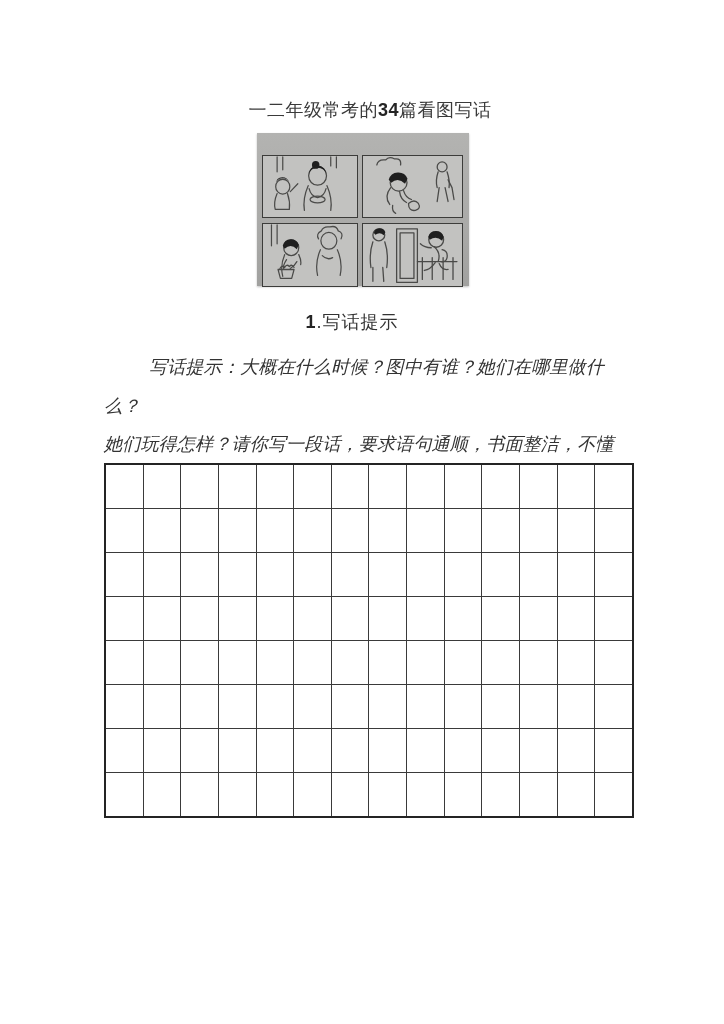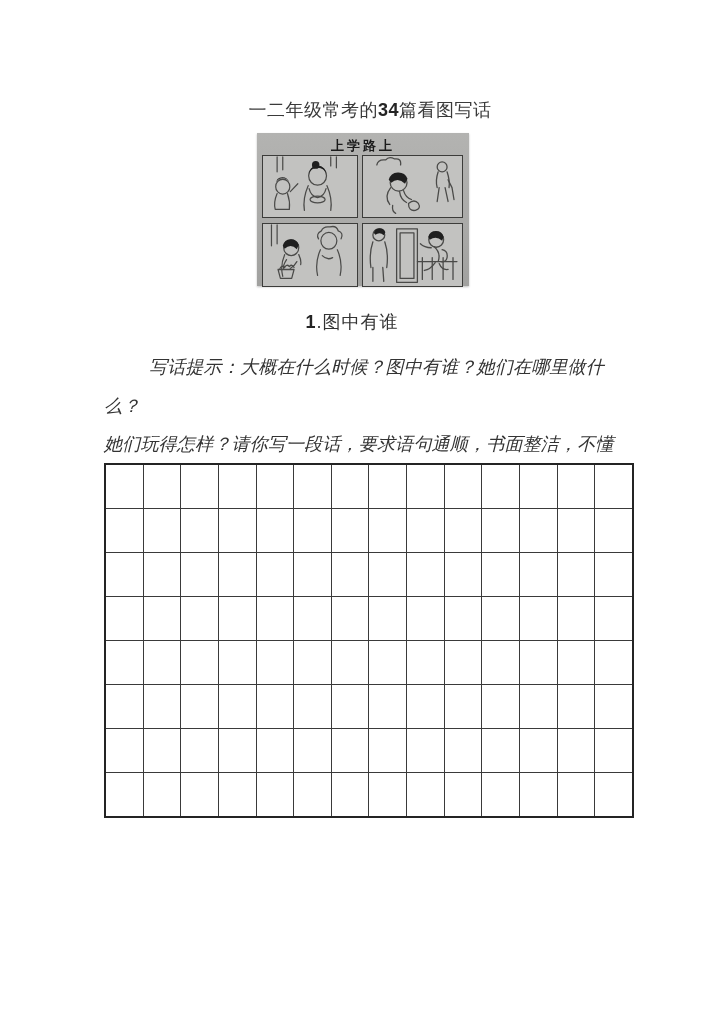--- a/index.html
+++ b/index.html
@@ -52,21 +52,20 @@
   .grid-cell{background:#ffffff;}
 </style>
 </head>
 <body>
 
 <div class="page">
 
   <h1 class="doc-title"><span>一二年级常考的</span><span class="num">34</span><span>篇看图写话</span></h1>
 
   <figure class="photo">
-    <div class="photo-caption">上学路上</div>
     <div class="panels">
 
       <div class="panel">
         <svg viewBox="0 0 100 62" preserveAspectRatio="none">
           <g class="sketch">
             <path d="M15,1 v15 M21,1 v13"></path>
             <path d="M72,1 v9 M78,1 v11"></path>
             <path d="M29,36 q5,-5 8,-8"></path>
             <circle cx="21" cy="31" r="7.5"></circle>
             <path d="M15,38 q-4,9 -2,16 h15 q1,-8 -2,-16"></path>
@@ -133,21 +132,21 @@
             <path d="M73,39 q-5,7 -11,8 M77,40 q3,7 9,6"></path>
           </g>
           <path class="hair" d="M11,9 a6,6 0 0 1 11.6,-.6 l-1.6,3 q-4,-4 -8.5,-.5 z"></path>
           <path class="hair" d="M66,13 a8,8 0 0 1 15.5,0 l-1.5,4 q-6,-5.5 -12.5,-1 z"></path>
         </svg>
       </div>
 
     </div>
   </figure>
 
-  <h2 class="section-title"><span class="num">1</span><span>.图中有谁</span></h2>
+  <h2 class="section-title"><span class="num">1</span><span>.写话提示</span></h2>
 
   <div class="prompt">
     <div class="prompt-line indent">写话提示：大概在什么时候？图中有谁？她们在哪里做什么？</div>
     <div class="prompt-line">她们玩得怎样？请你写一段话，要求语句通顺，书面整洁，不懂的字</div>
     <div class="prompt-line">可以用拼音代替哦！</div>
   </div>
 
   <div class="writing-grid" style="grid-template-columns: repeat(14, 1fr); grid-template-rows: repeat(8, 1fr);">
       <div class="grid-cell"></div>
       <div class="grid-cell"></div>

